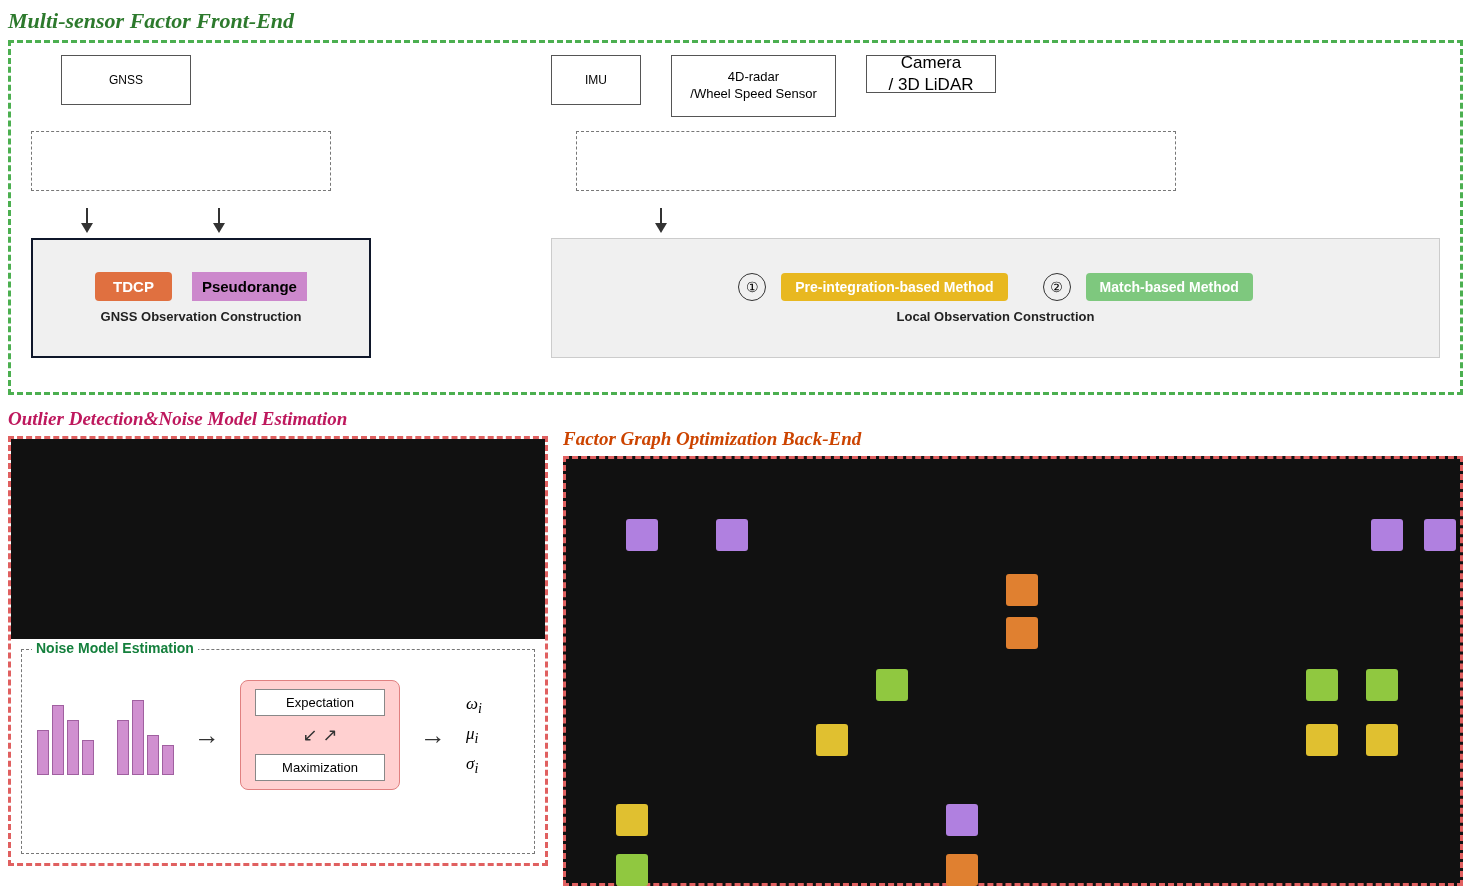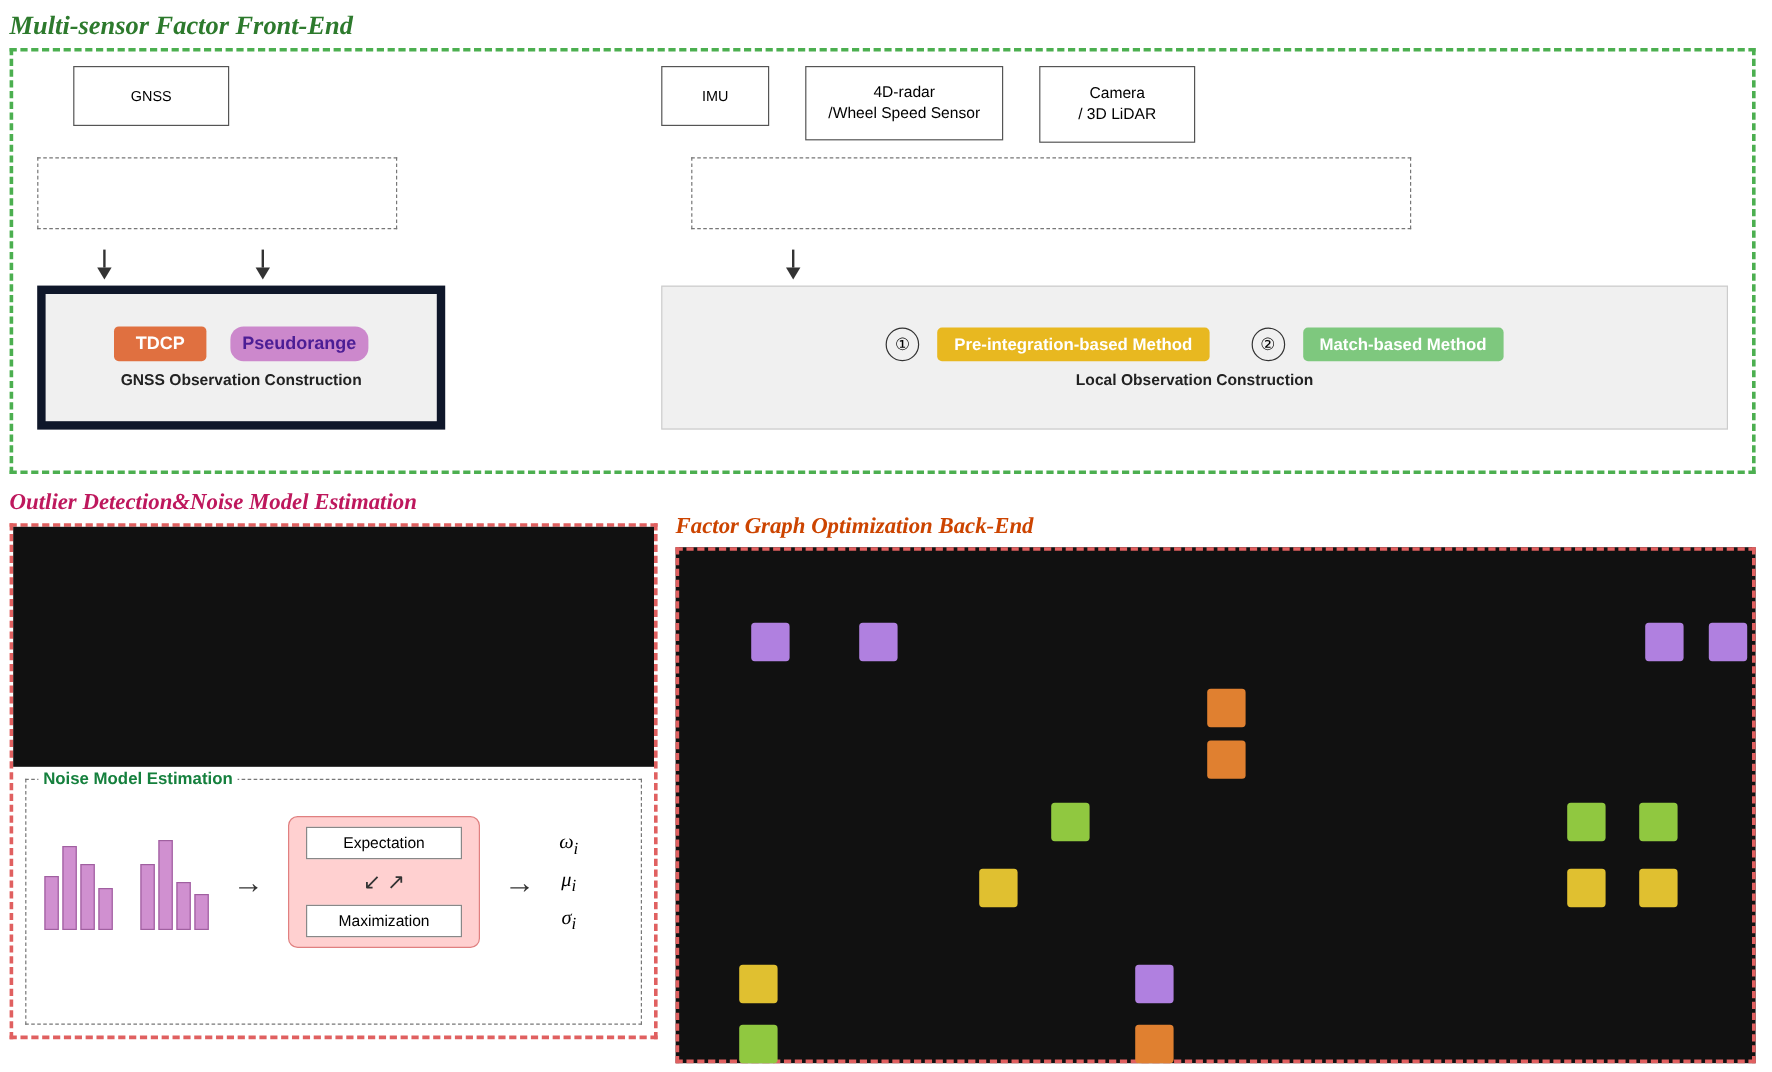--- a/index.html
+++ b/index.html
@@ -65,21 +65,21 @@
       font-size: 12px;
       text-align: center;
       display: flex;
       align-items: center;
       justify-content: center;
     }
 
     .gnss-box { margin-left: 30px; width: 130px; height: 50px; }
     .imu-box { margin-left: 340px; width: 90px; height: 50px; }
     .radar-box { margin-left: 30px; width: 165px; height: 62px; text-align: center; font-size: 13px; }
-    .camera-box { margin-left: 30px; width: 130px; height: 64px; font-size: 13px; }
+    .camera-box { margin-left: 30px; width: 130px; height: 38px; font-size: 17px; }
 
     
     .inner-dashed-row {
       display: flex;
       flex-direction: row;
       padding: 8px 20px 0 20px;
       height: 80px;
     }
 
     .inner-dashed-box {
@@ -94,21 +94,21 @@
     .obs-row {
       display: flex;
       flex-direction: row;
       padding: 0 10px;
       height: 120px;
       align-items: stretch;
     }
 
     .gnss-obs-box {
       background: #f0f0f0;
-      border: 7px solid #0f172a;
+      border: 2px solid #0f172a;
       width: 340px;
       margin-left: 10px;
       display: flex;
       flex-direction: column;
       align-items: center;
       justify-content: center;
       padding: 10px;
     }
 
     .gnss-obs-inner {
@@ -122,23 +122,23 @@
       background: #e07040;
       color: #fff;
       padding: 6px 18px;
       border-radius: 4px;
       font-size: 15px;
       font-weight: bold;
     }
 
     .pseudo-badge {
       background: #cc88cc;
-      color: #4c1d95;
+      color: #000000;
       padding: 6px 10px;
-      border-radius: 11px;
+      border-radius: 0;
       font-size: 15px;
       font-weight: bold;
     }
 
     .obs-label {
       font-size: 13px;
       font-weight: bold;
       color: #222;
     }
 
@@ -437,21 +437,21 @@
 
               <div style="display:flex; align-items:center; gap:5px; font-size:18px; color:#333;">
                 <span>↙</span>
                 <span>↗</span>
               </div>
               <div class="em-inner-box">Maximization</div>
             </div>
 
             <div style="font-size:26px; color:#333; margin: 0 5px;">→</div>
 
-            <div style="display:flex; flex-direction:column; font-size:17px; font-style:italic; font-family:'Times New Roman',serif; line-height:1.6;align-items:center;">
+            <div style="display:flex; flex-direction:column; font-size:17px; font-style:italic; font-family:'Times New Roman',serif; line-height:1.6;">
               <span>ω<sub>i</sub></span>
               <span>μ<sub>i</sub></span>
               <span>σ<sub>i</sub></span>
             </div>
           </div>
         </div>
 
       </div>
     </div>
 

